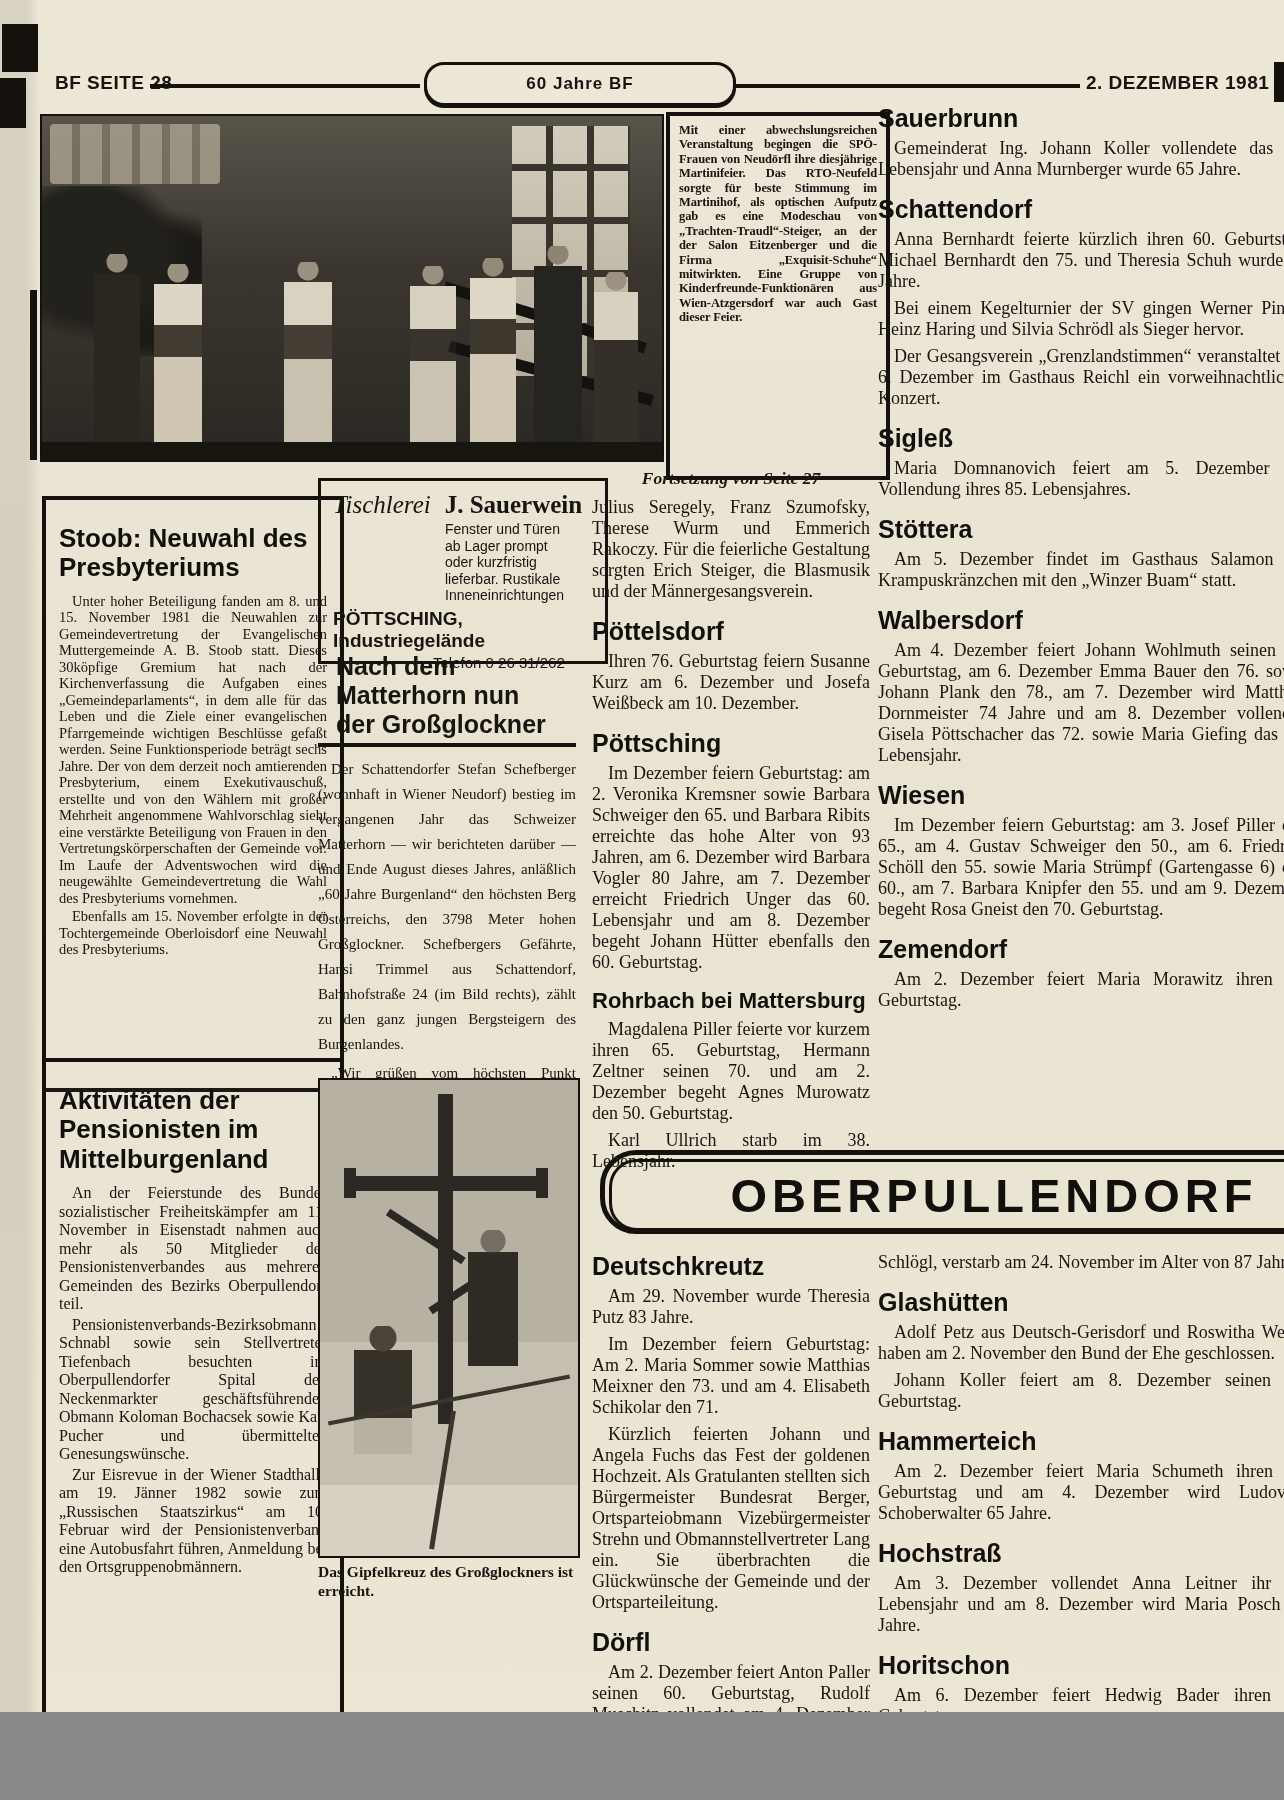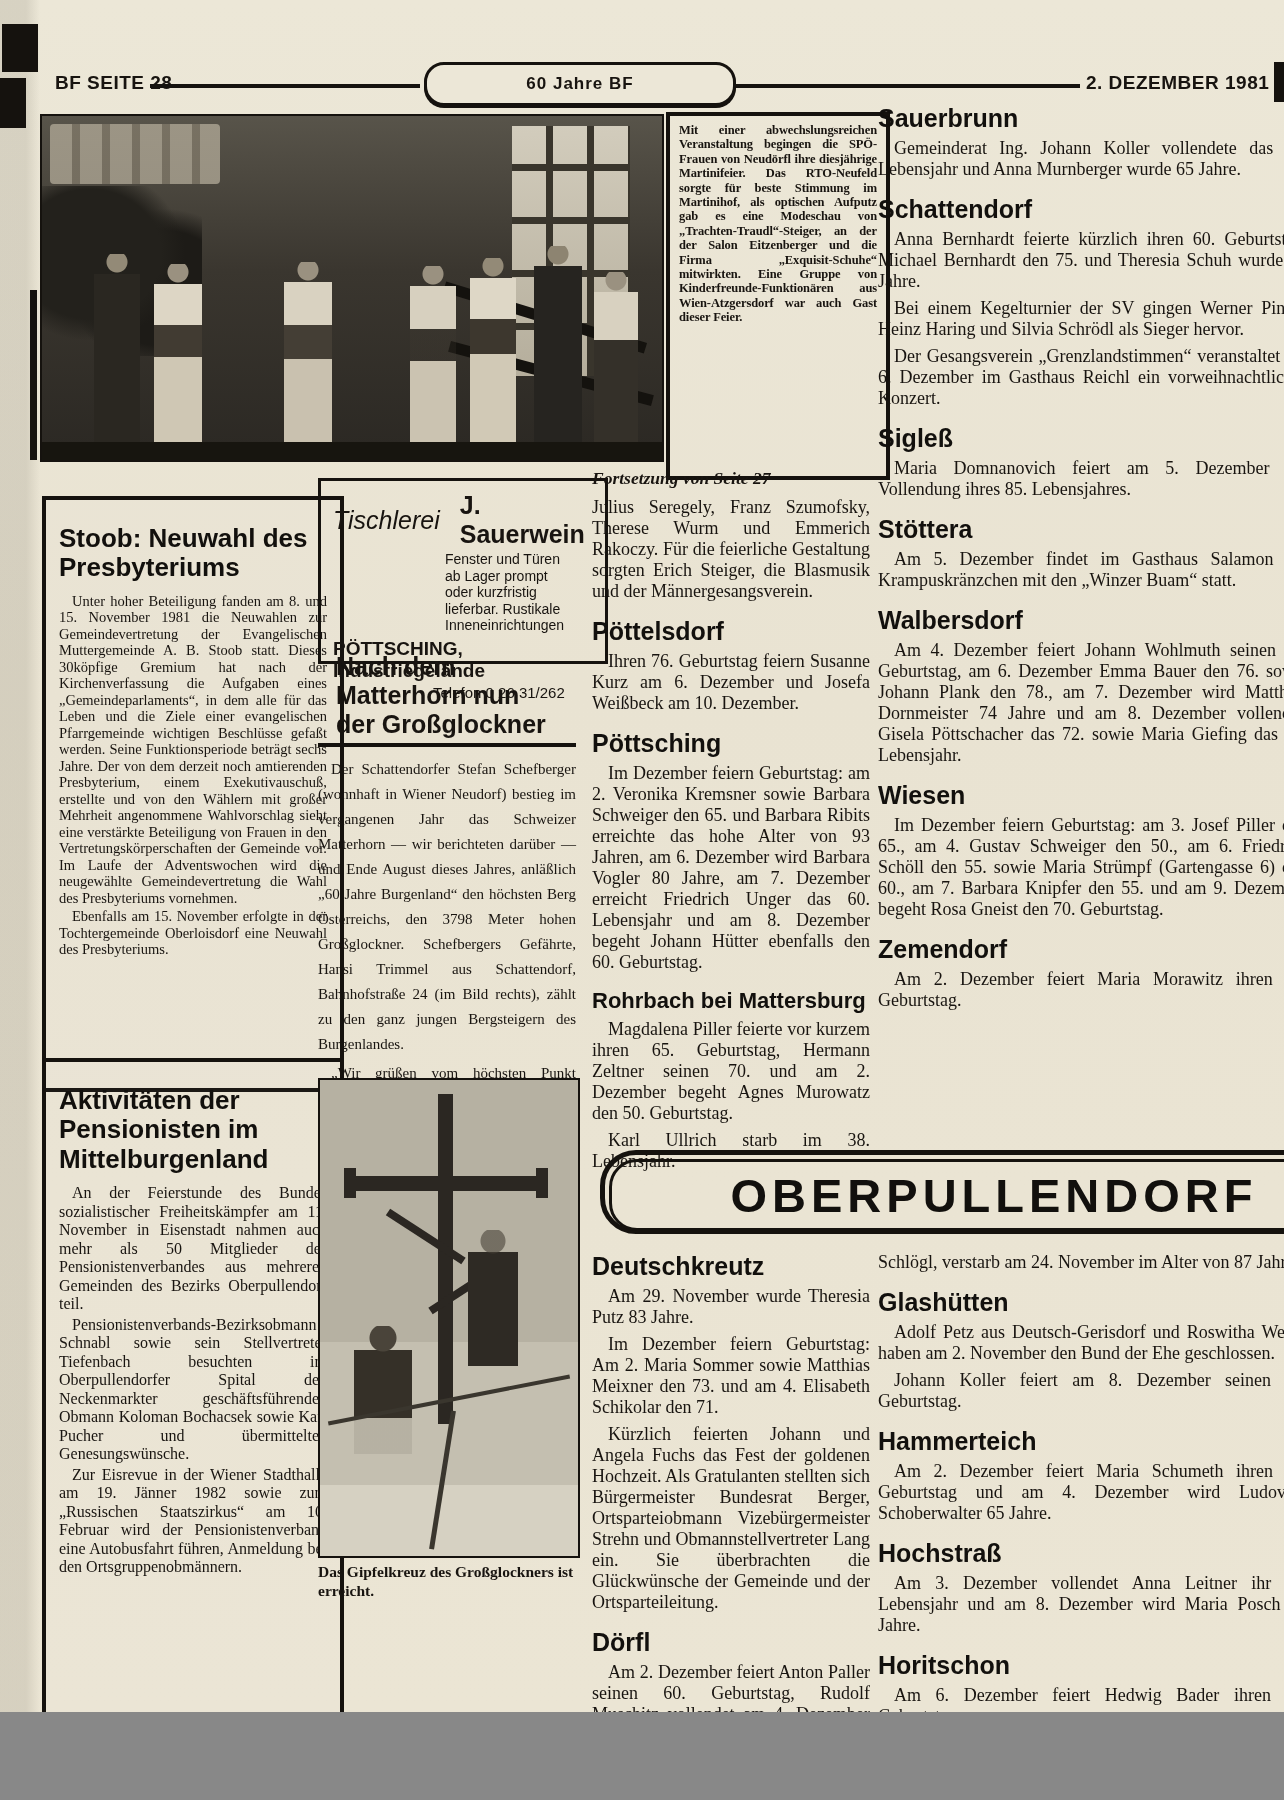--- a/index.html
+++ b/index.html
@@ -32,30 +32,30 @@
   .box{position:absolute;border:4px solid #15120e;padding:20px 13px;overflow:hidden;background:rgba(255,255,255,.03);}
   .box-title{font-family:"Liberation Sans",sans-serif;font-weight:700;font-size:26px;line-height:1.13;margin:4px 0 10px;color:#12100d;}
   .box p{font-size:14.5px;line-height:16.5px;text-align:justify;margin:0 0 2px;text-indent:13px;}
   .box.pens p{font-size:16px;line-height:18.5px;}
   
   .news{position:absolute;}
   .news h3{font-family:"Liberation Sans",sans-serif;font-weight:700;font-size:25px;margin:15px 0 5px;color:#12100d;white-space:nowrap;}
   .news h3:first-child{margin-top:0;}
   .news p{font-size:18px;line-height:21px;text-align:justify;margin:0 0 6px;text-indent:16px;}
   .news p.noindent{text-indent:0;}
-  .cont-label{font-style:italic;font-weight:700;font-size:17.5px;margin:0 0 8px;}
+  .cont-label{font-style:italic;font-weight:700;font-size:17.5px;margin:0 0 8px;text-align:center;}
   
   .art{position:absolute;}
   .art h2{font-family:"Liberation Sans",sans-serif;font-weight:700;font-size:25px;line-height:1.16;margin:0 18px 4px;}
   .art .underline{height:4px;background:#15120e;margin:2px 0 10px;}
   .art p{font-size:15px;line-height:25px;text-align:justify;margin:0 0 4px;text-indent:13px;}
   .photocap{font-weight:700;font-size:15.5px;line-height:19px;}
   
   .ad{position:absolute;border:3px solid #15120e;padding:10px 12px;font-family:"Liberation Sans",sans-serif;}
-  .ad .row1{display:flex;align-items:center;gap:20px;}
+  .ad .row1{display:flex;align-items:center;gap:14px;font-family:Liberation Serif, serif;}
   .ad .trade{font-style:italic;font-size:25px;}
   .ad .name{font-weight:700;font-size:25px;}
   .ad .small{margin:2px 0 0 112px;font-size:14px;line-height:16.5px;}
   .ad .loc{font-weight:700;font-size:19px;margin-top:4px;}
   .ad .tel{font-size:15px;margin:2px 0 0 100px;}
   
   .banner-outer{position:absolute;border:5px solid #15120e;border-radius:36px;padding:4px;}
   .banner-inner{height:100%;border:3px solid #15120e;border-radius:28px;display:flex;align-items:center;justify-content:center;
     font-family:"Liberation Sans",sans-serif;font-weight:700;font-size:47px;letter-spacing:5px;color:#12100d;}
 </style>

